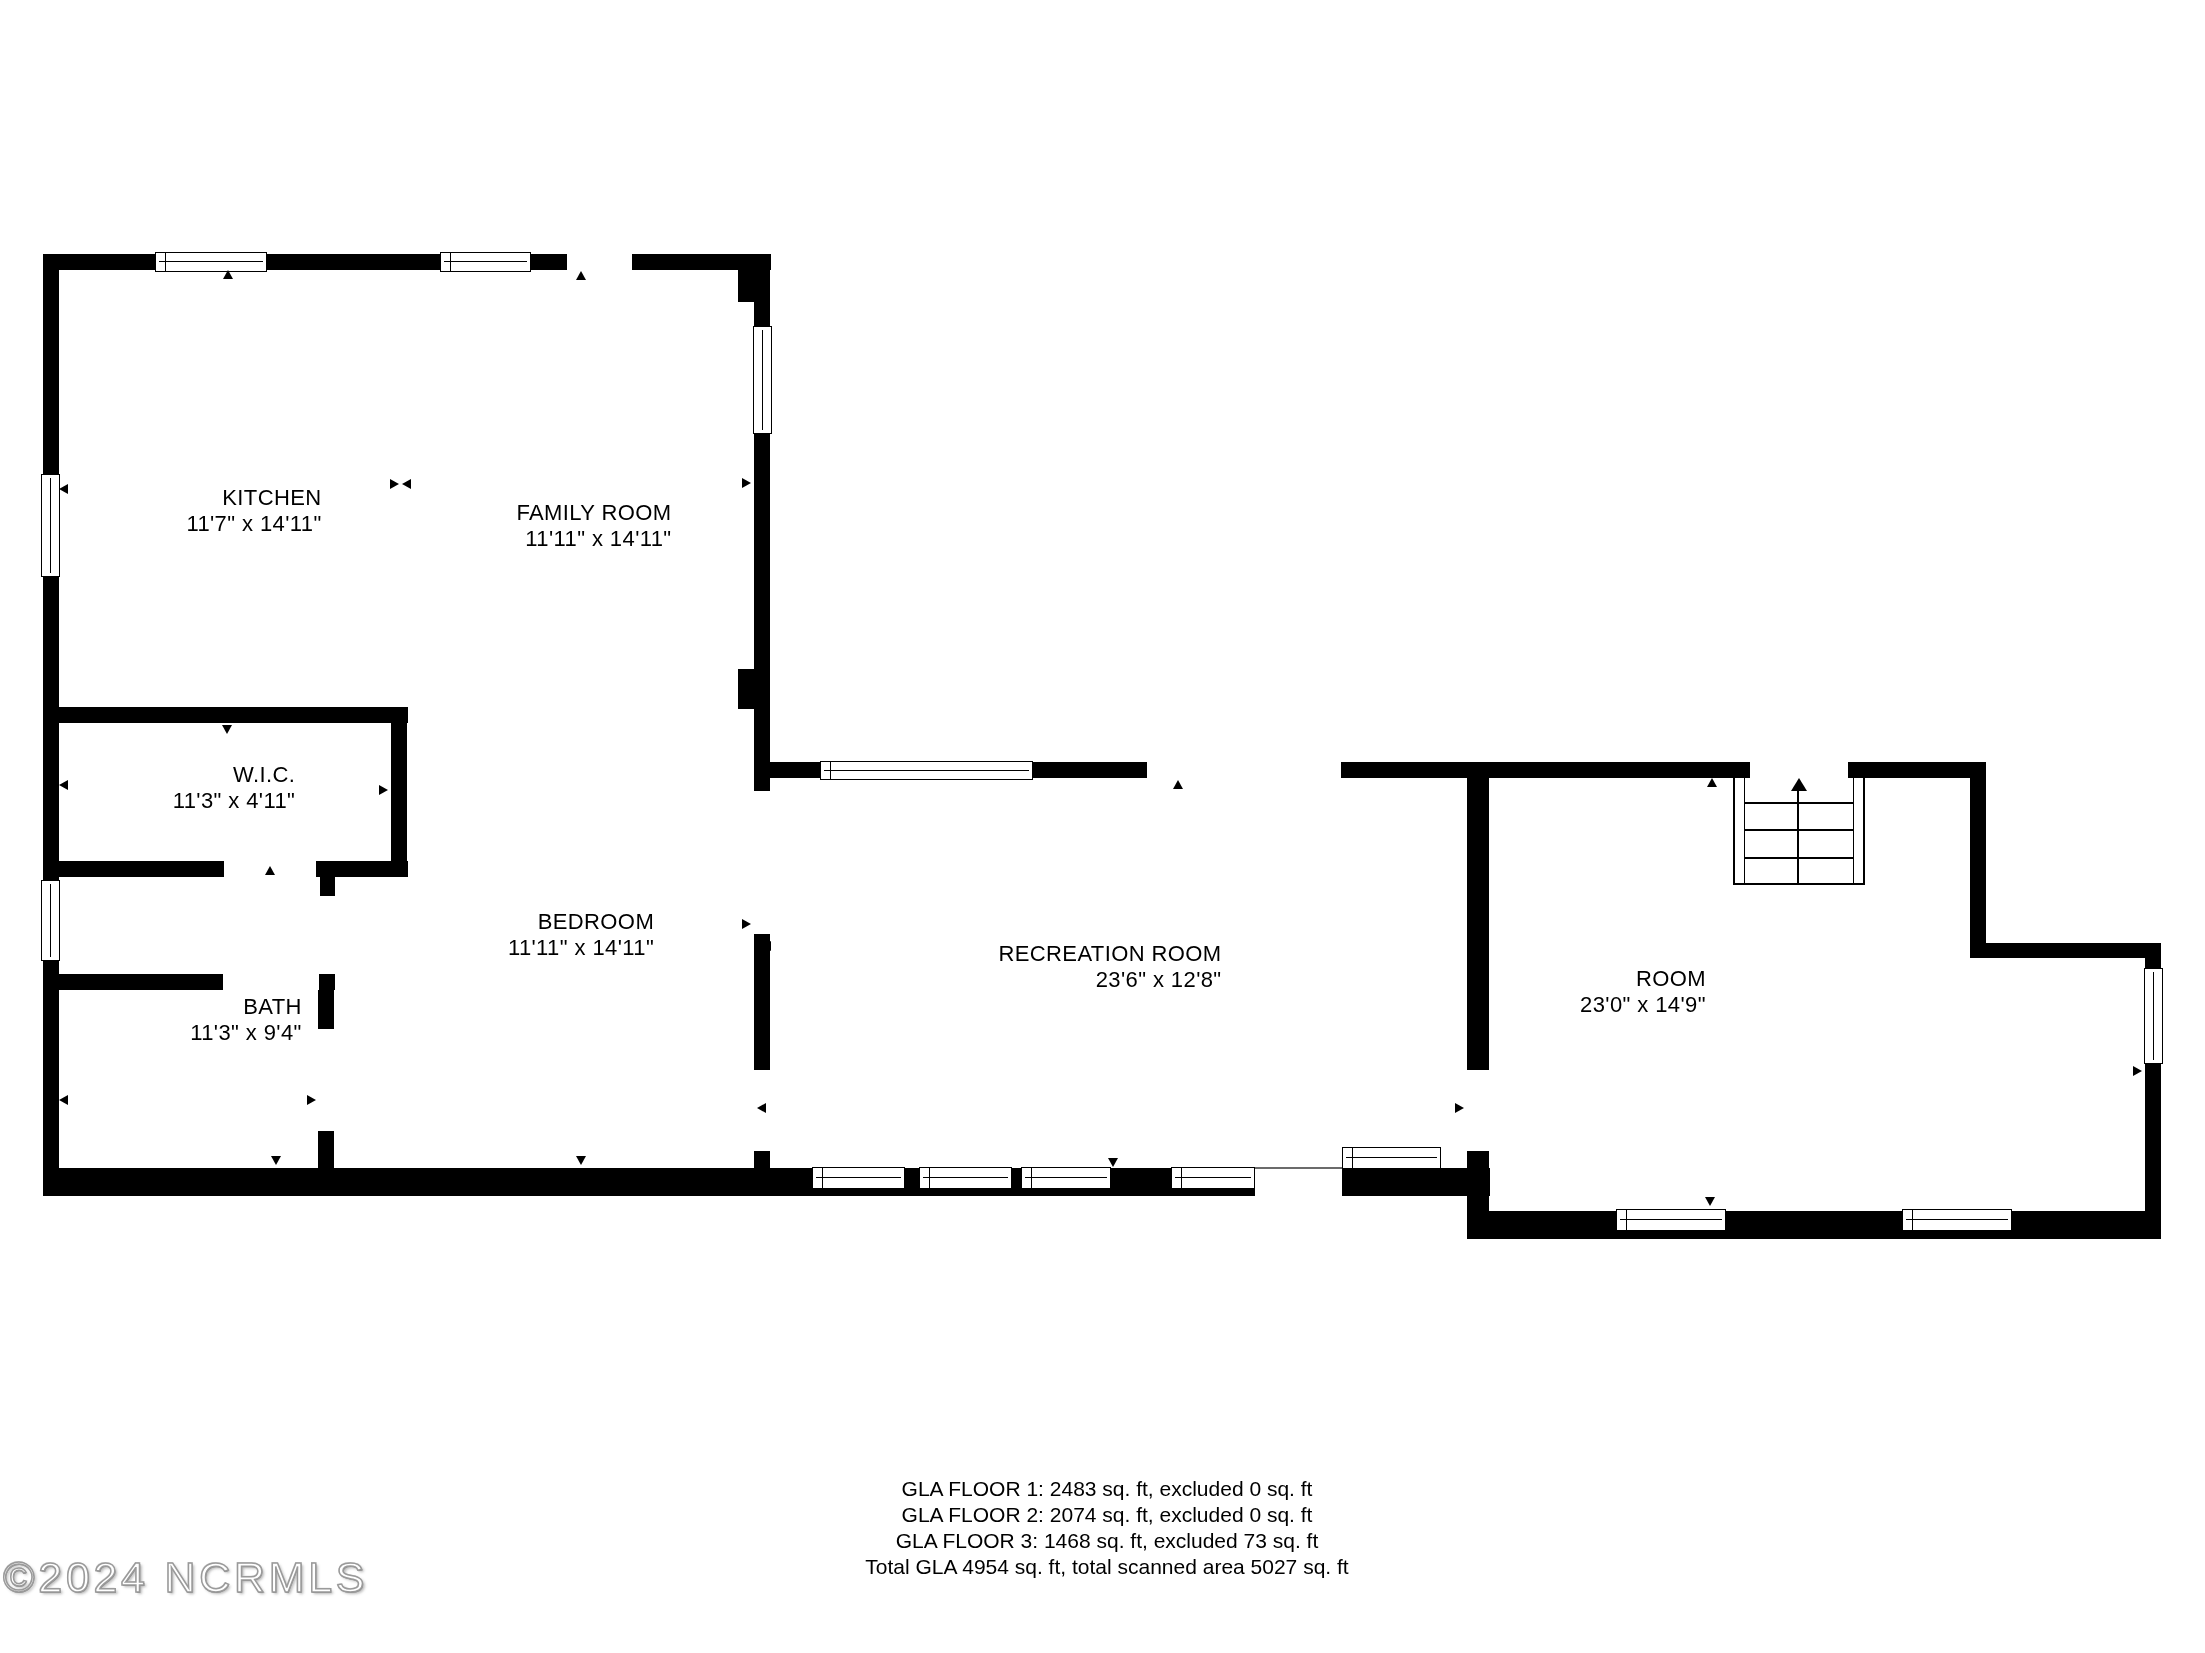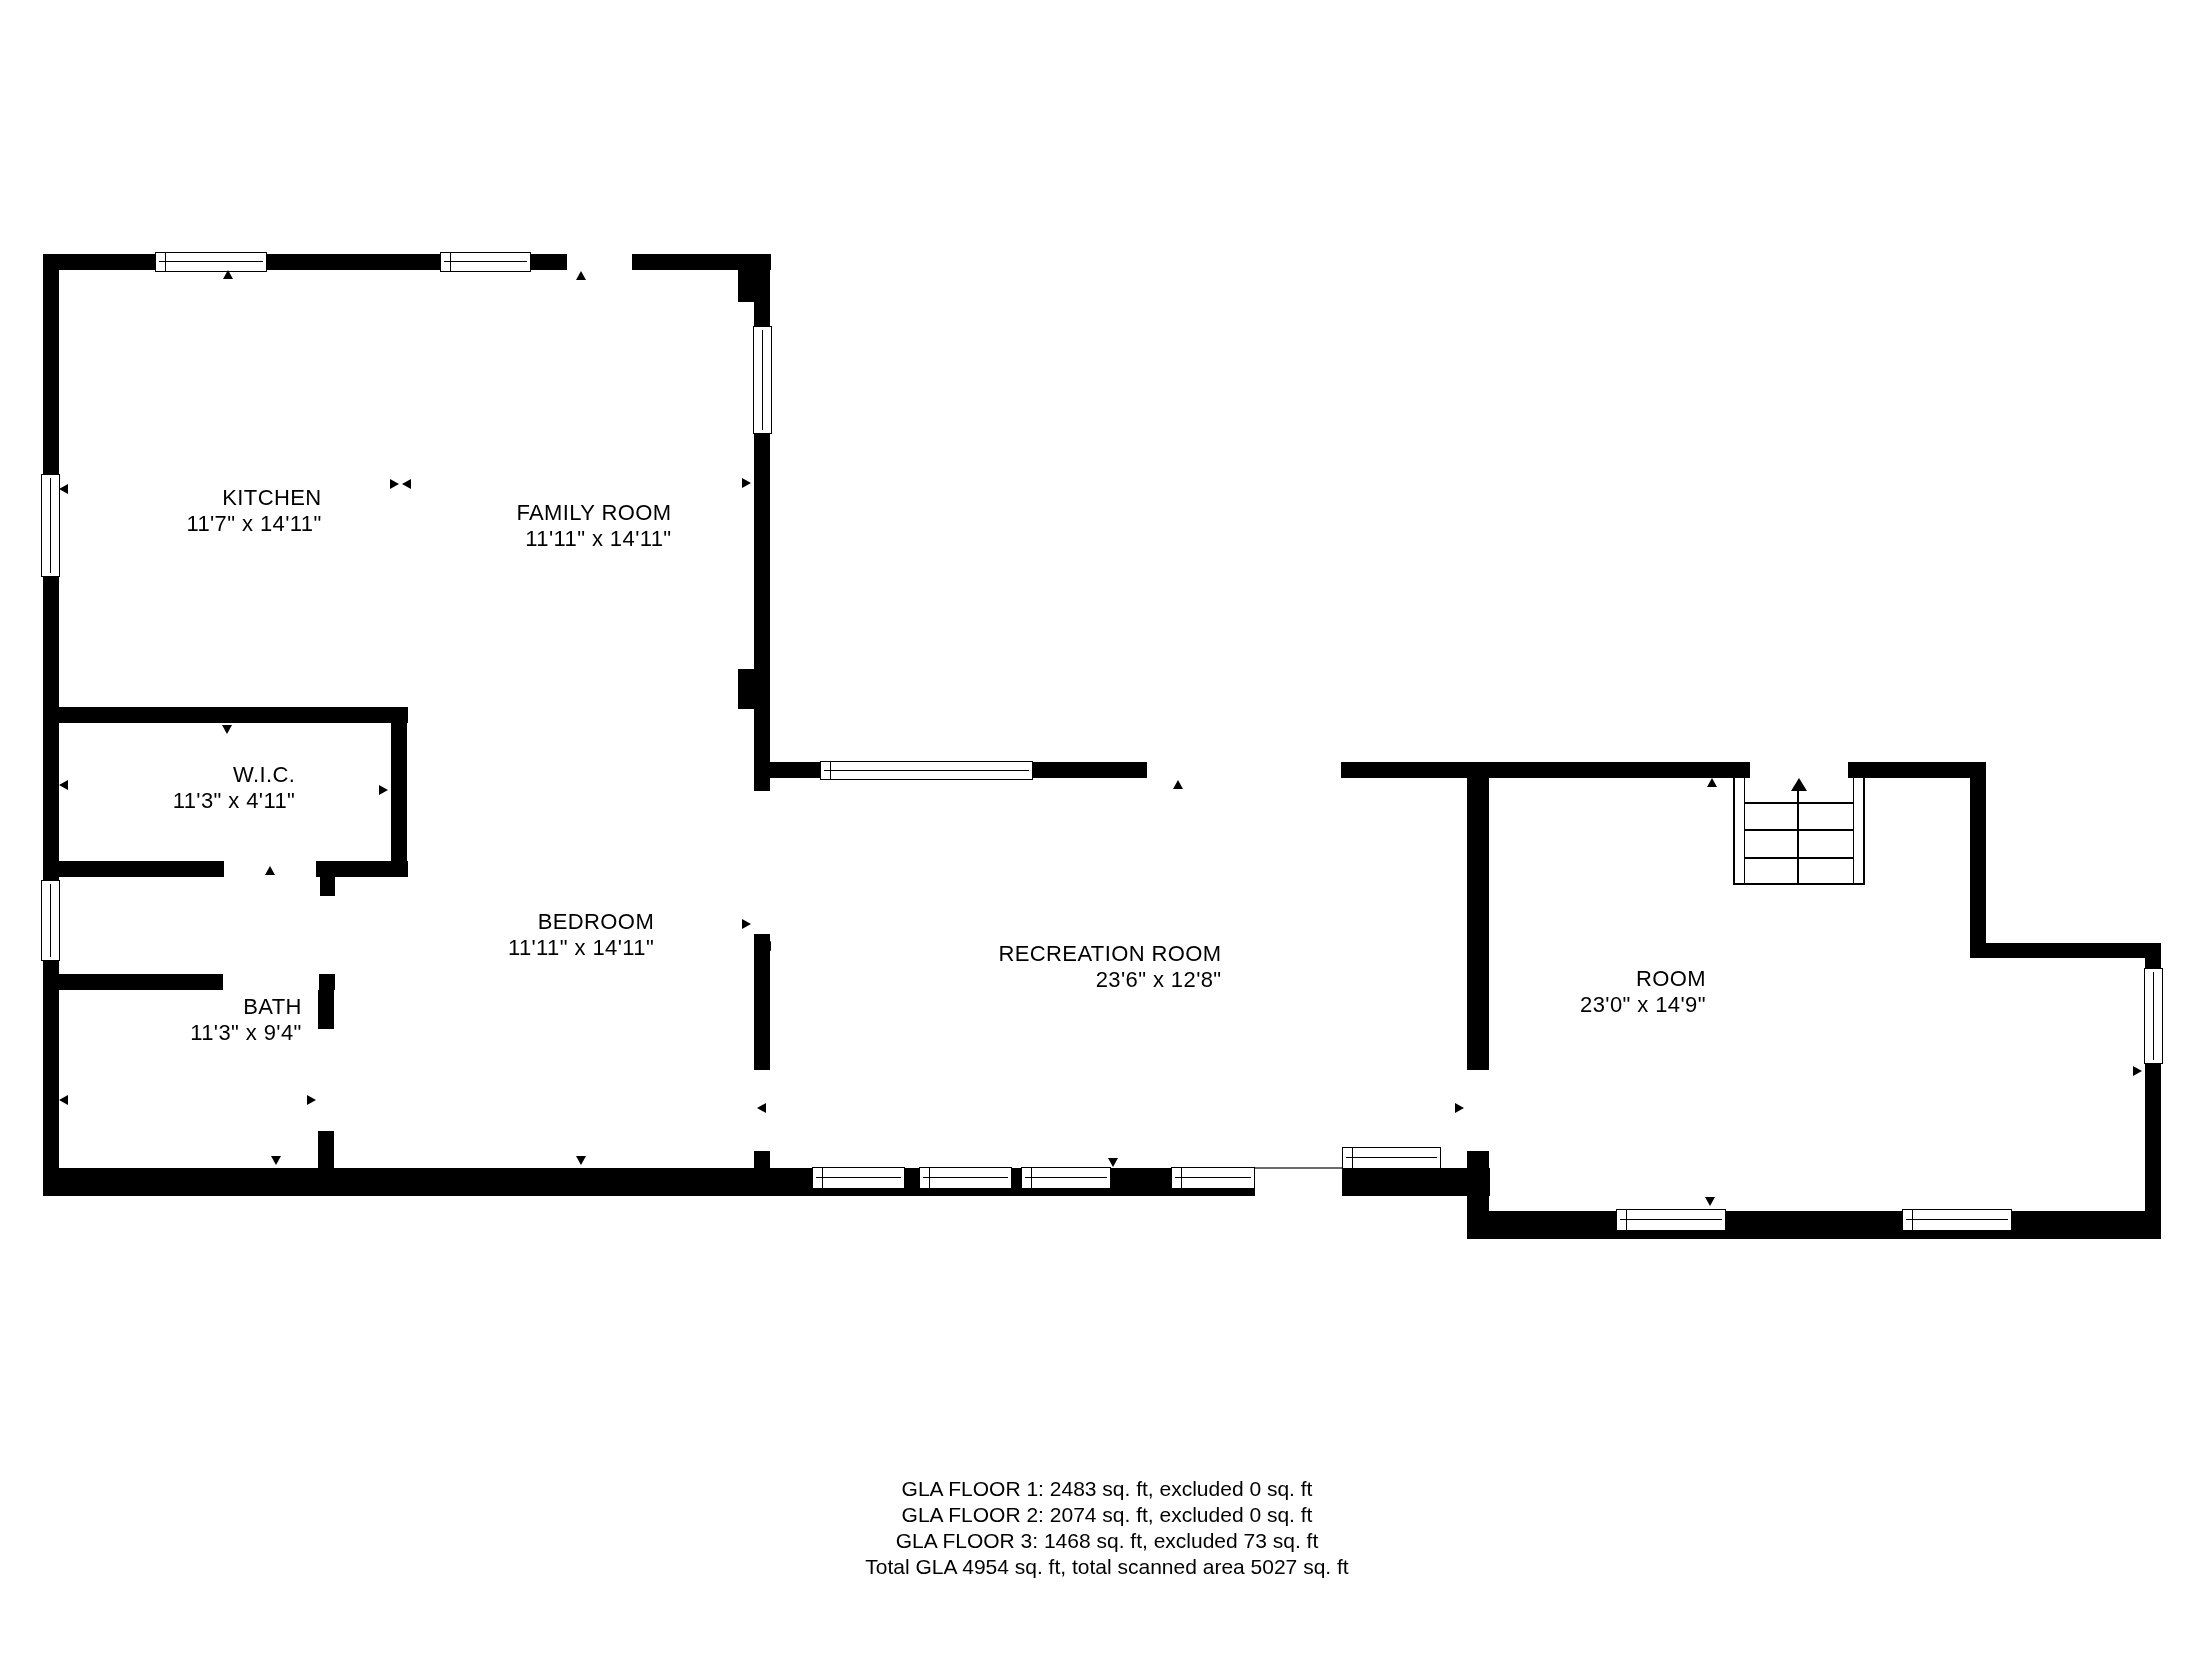--- a/index.html
+++ b/index.html
@@ -151,15 +151,16 @@
   </div>
 
   <div class="est" style="top:1466px">
     <div style="height:10.3px"></div>
     <div class="line">GLA FLOOR 1: 2483 sq. ft, excluded 0 sq. ft</div>
     <div class="line">GLA FLOOR 2: 2074 sq. ft, excluded 0 sq. ft</div>
     <div class="line">GLA FLOOR 3: 1468 sq. ft, excluded 73 sq. ft</div>
     <div class="line">Total GLA 4954 sq. ft, total scanned area 5027 sq. ft</div>
   </div>
 
+  <div class="watermark">©2024 NCRMLS</div>
 
 </div>
 
 
 </body></html>

